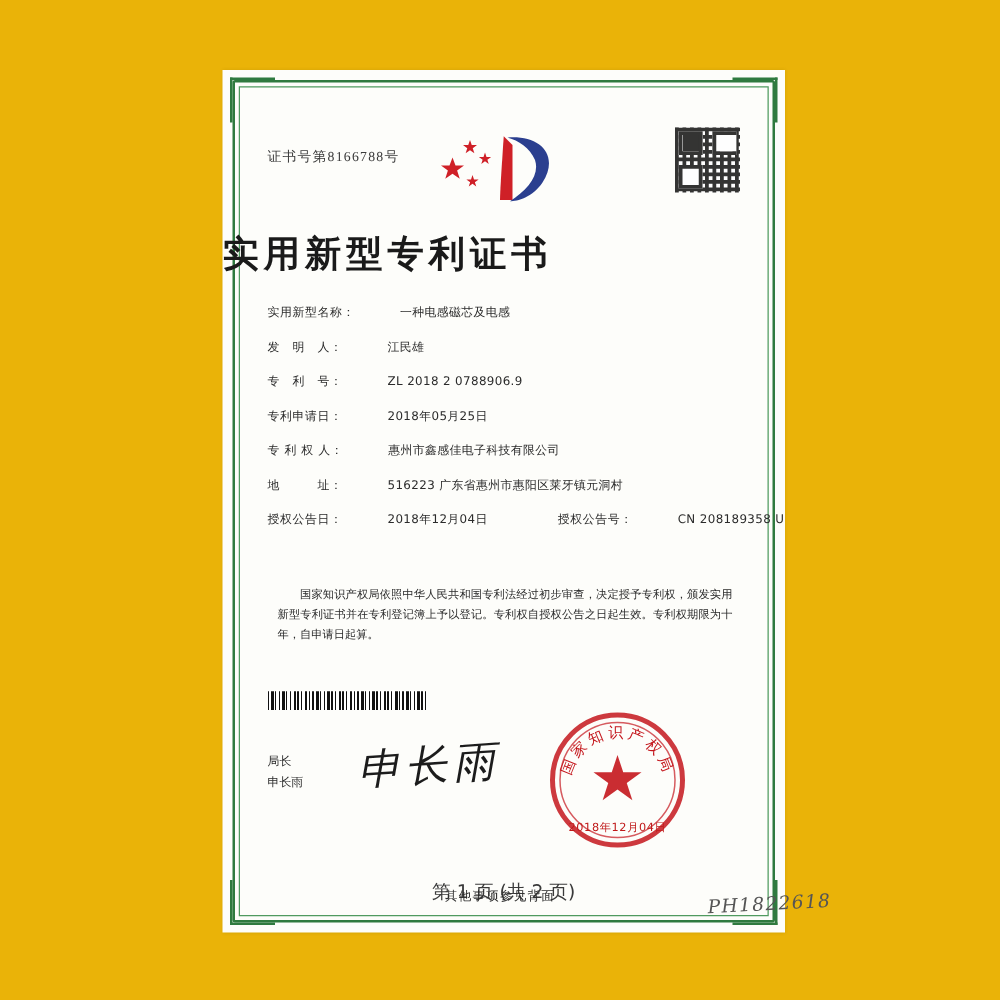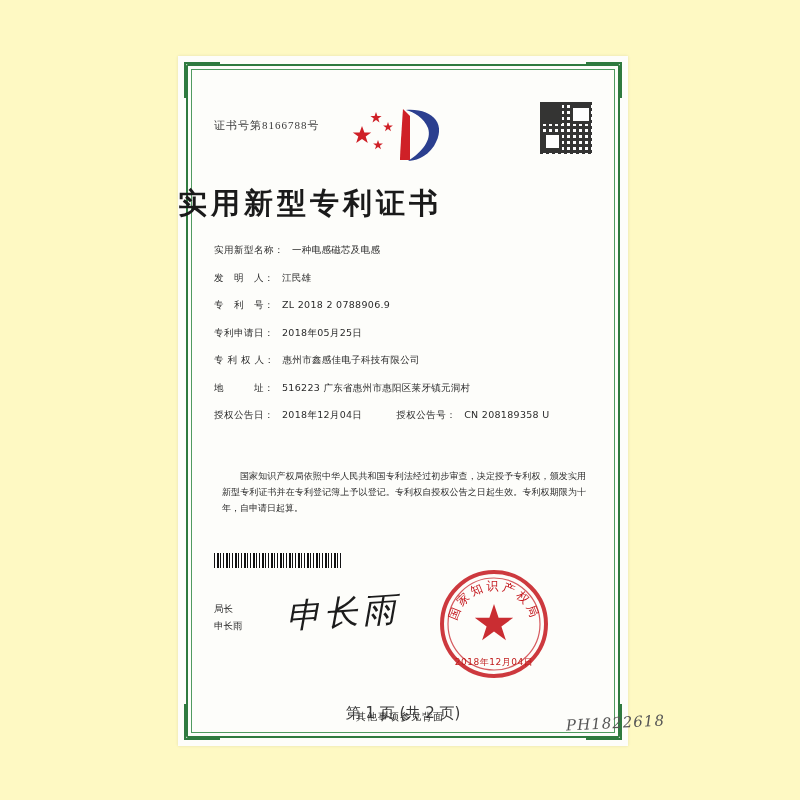--- a/index.html
+++ b/index.html
@@ -10,21 +10,21 @@
   body {
     width: 800px;
     height: 800px;
     font-family: "Liberation Serif", serif;
     overflow: hidden;
   }
   #page {
     position: relative;
     width: 800px;
     height: 800px;
-    background: #fef9c3;
+    background: #eab308;
   }
 
   
   .sheet {
     position: absolute;
     left: 178px;
     top: 56px;
     width: 450px;
     height: 690px;
     background: #fdfdfa;
@@ -133,20 +133,21 @@
     left: 36px;
     top: 188px;
     right: 36px;
   }
   .field-row {
     display: flex;
     align-items: baseline;
     margin-bottom: 14.5px;
     font-size: 10.5px;
     color: #2b2b2b;
+    gap: 28px;
   }
   .field-label {
     white-space: pre;
     color: #2b2b2b;
     font-family: "DejaVu Sans", sans-serif;
     font-size: 9.5px;
     letter-spacing: 0.5px;
   }
   .field-value {
     margin-left: 8px;

